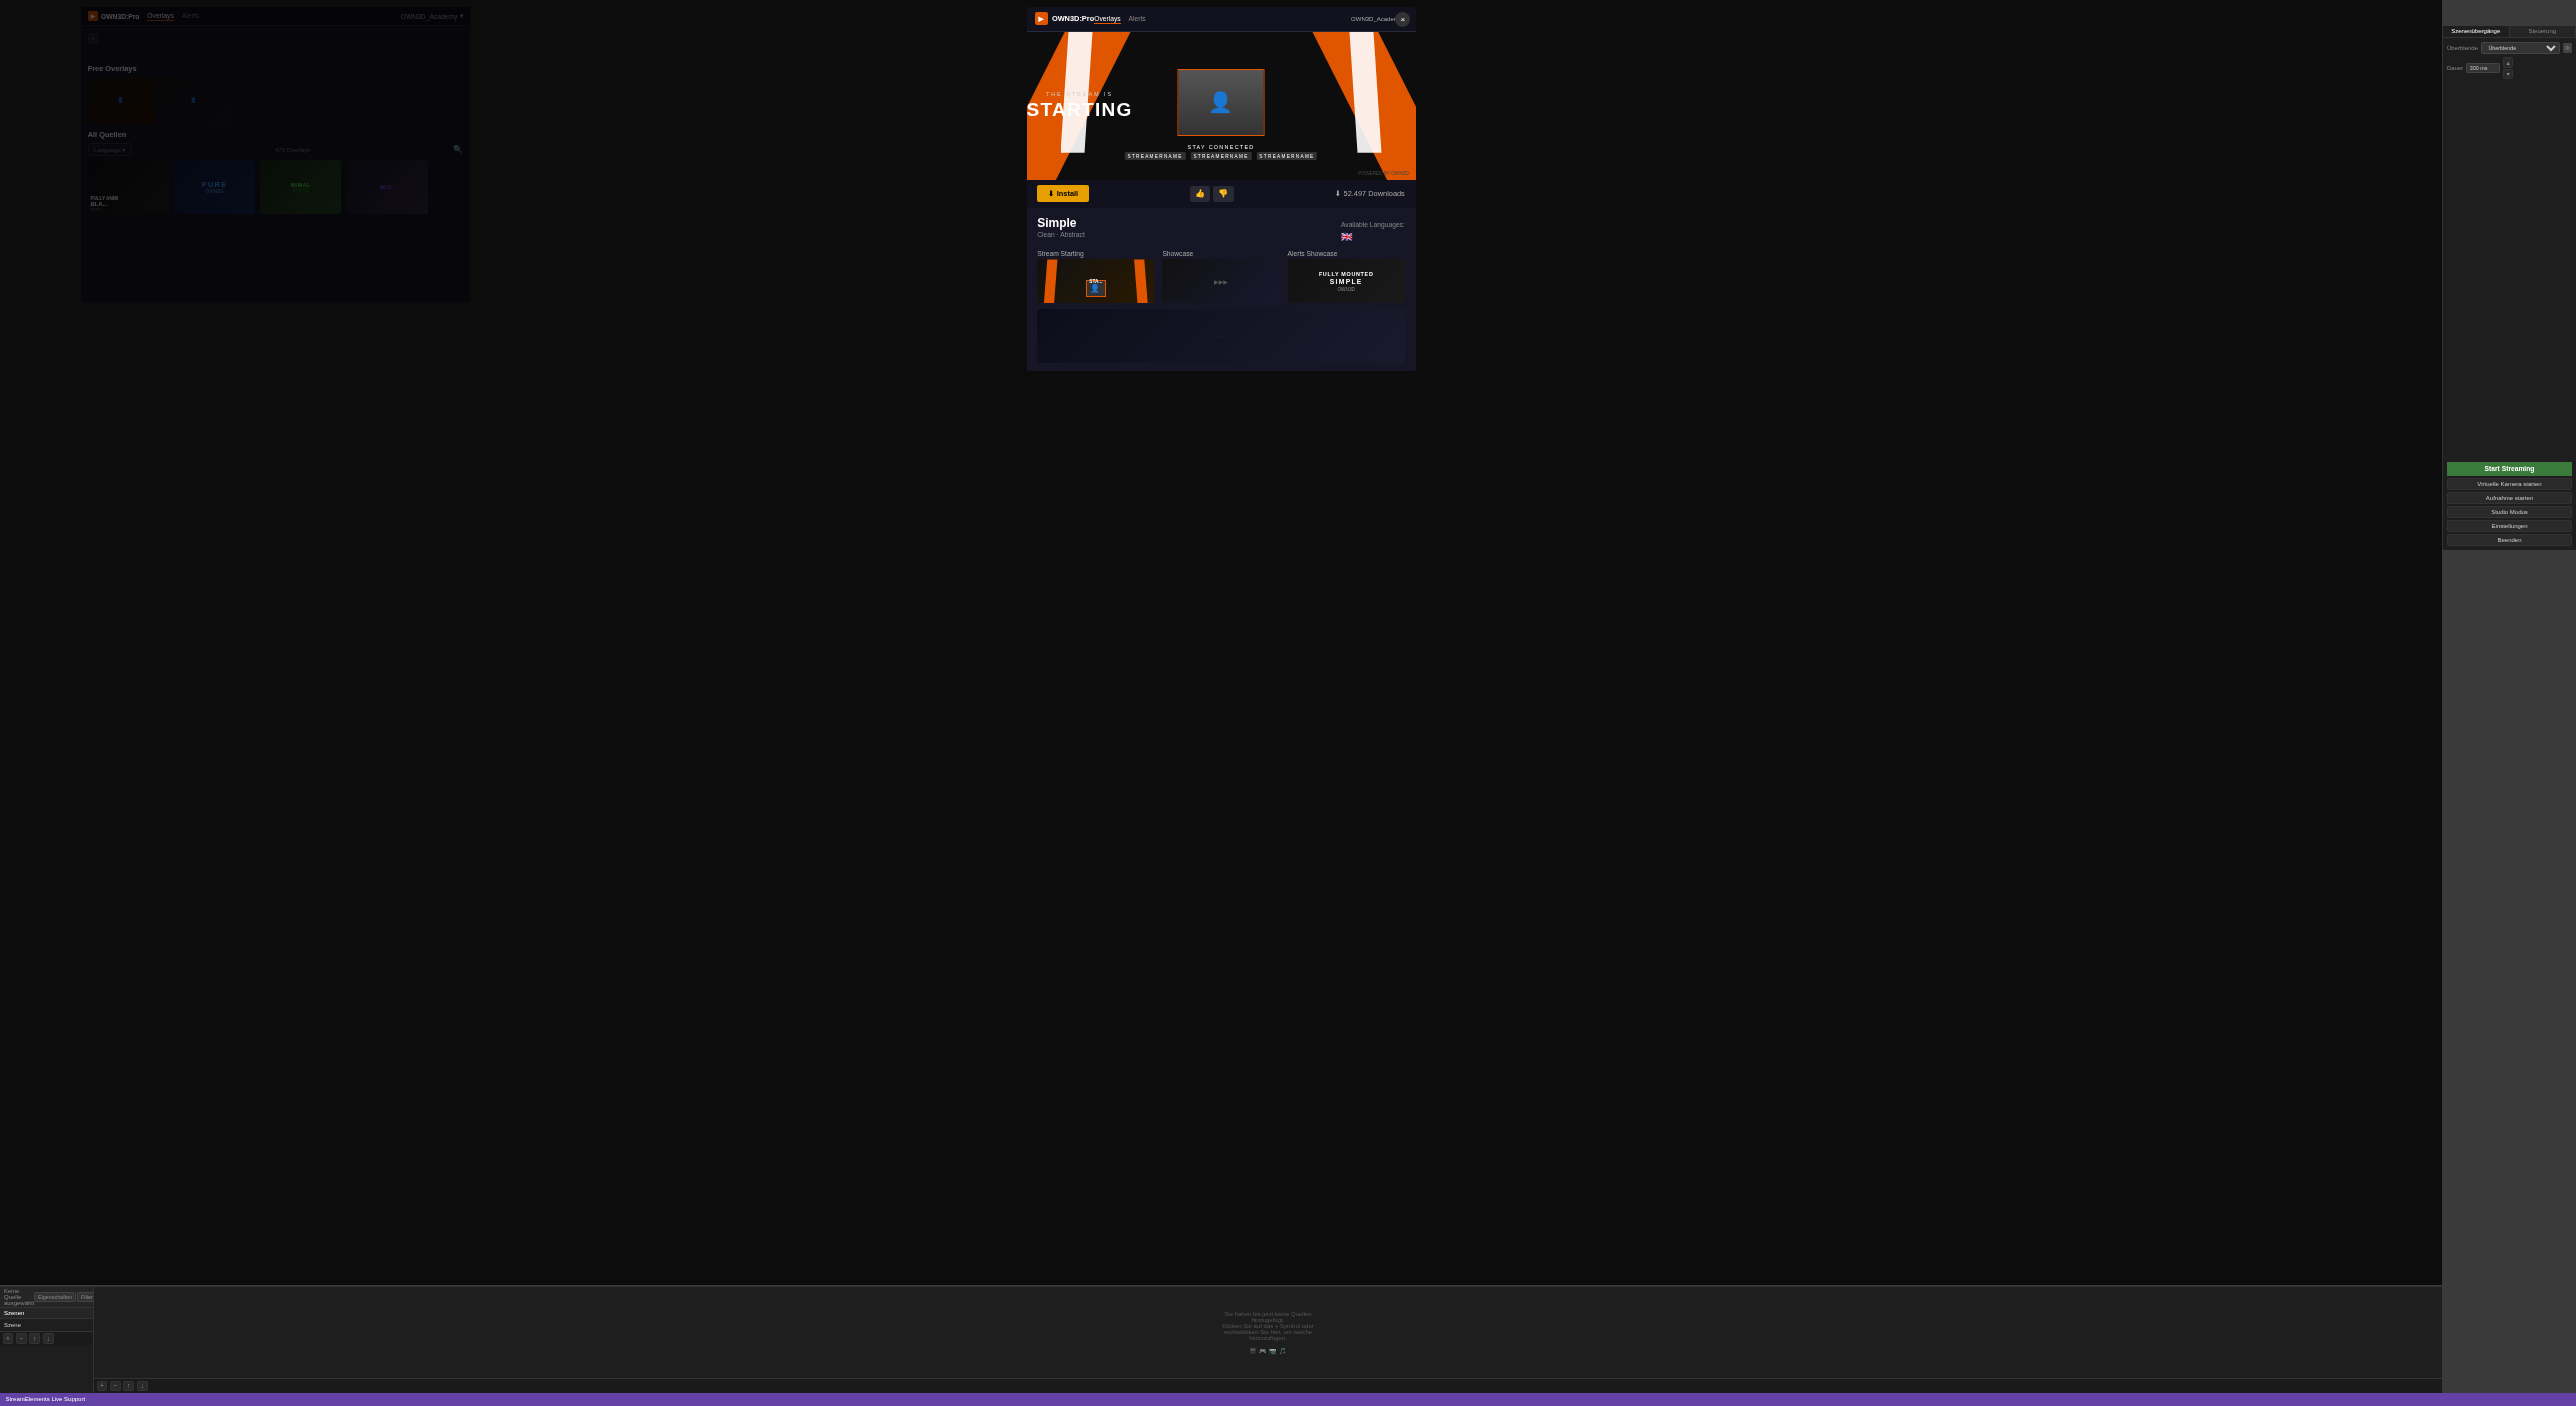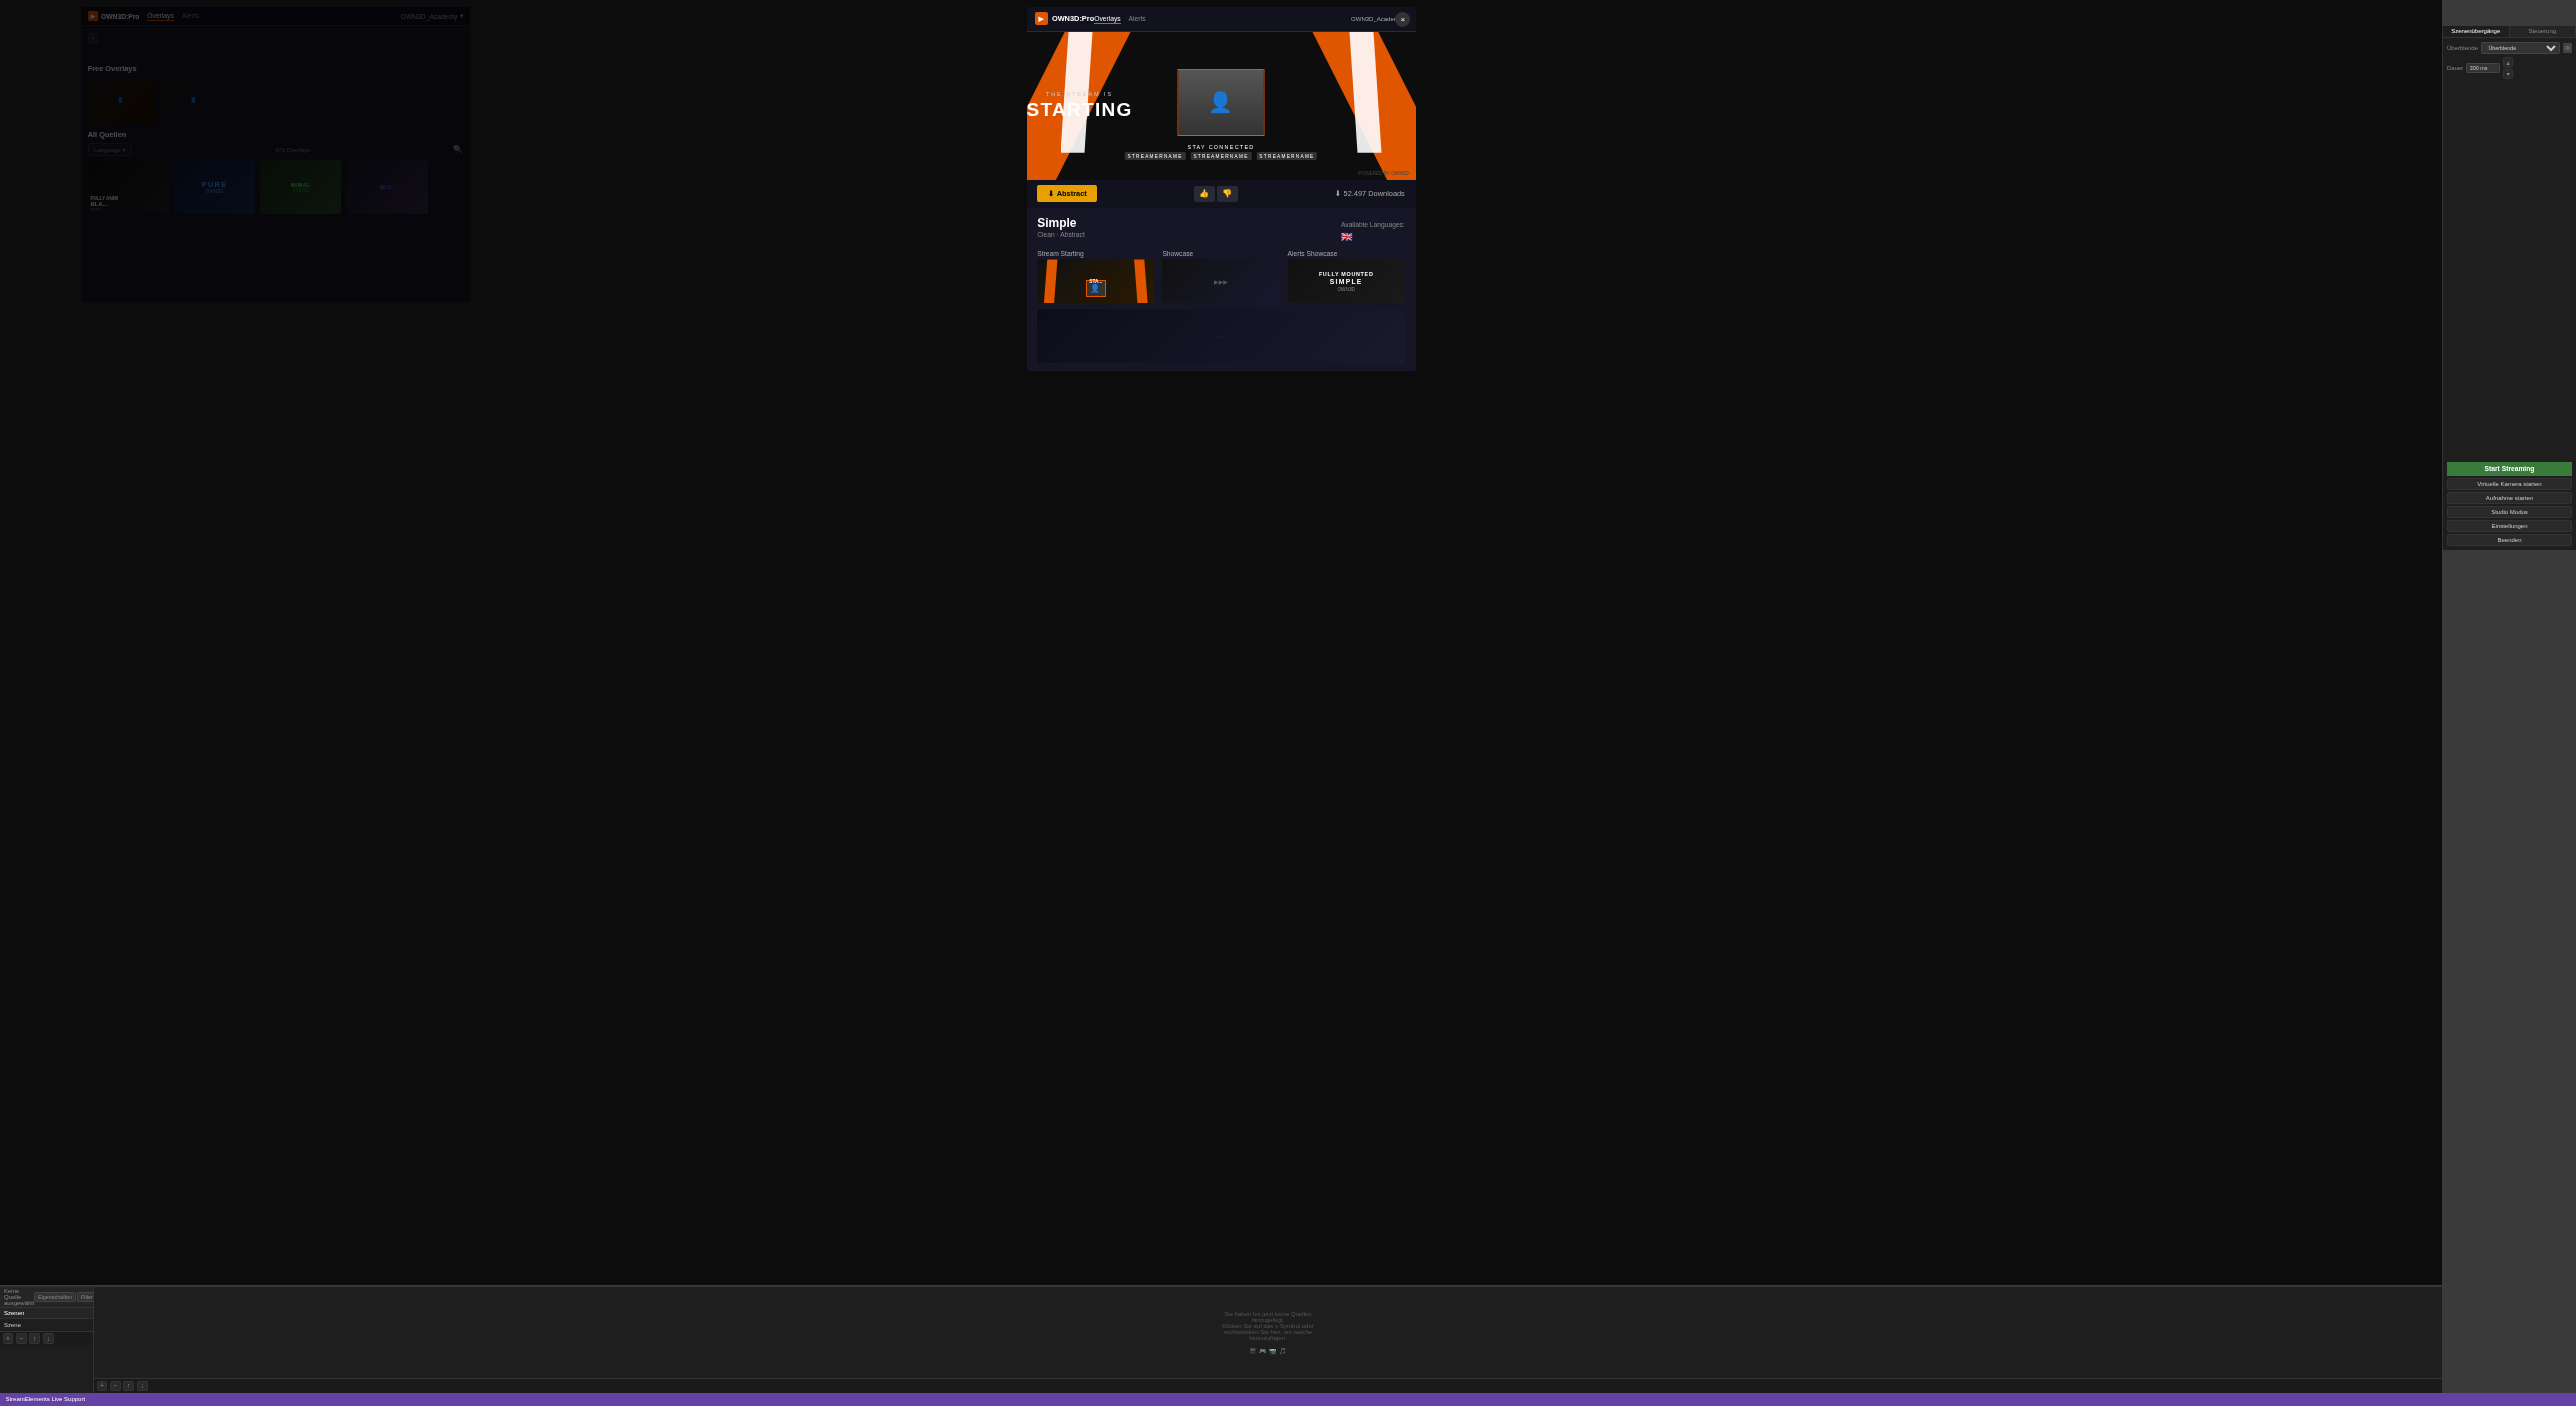--- a/index.html
+++ b/index.html
@@ -746,21 +746,21 @@
               </div>
             </div>
 
             <div style="position:absolute;bottom:3.4px;right:6.7px;font-size:4.7px;color:#444;">POWERED BY OWN3D</div>
           </div>
         </div>
 
         <div class="modal-action-bar">
           <button class="install-btn" style="background: rgb(232, 160, 0);">
             <span>⬇</span>
-            <span>Abstract</span>
+            <span>Install</span>
           </button>
           <div class="vote-btns">
             <button class="vote-btn">👍</button>
             <button class="vote-btn">👎</button>
           </div>
           <div class="downloads-info">
             <span>⬇</span>
             <span>52.497 Downloads</span>
           </div>
         </div>

